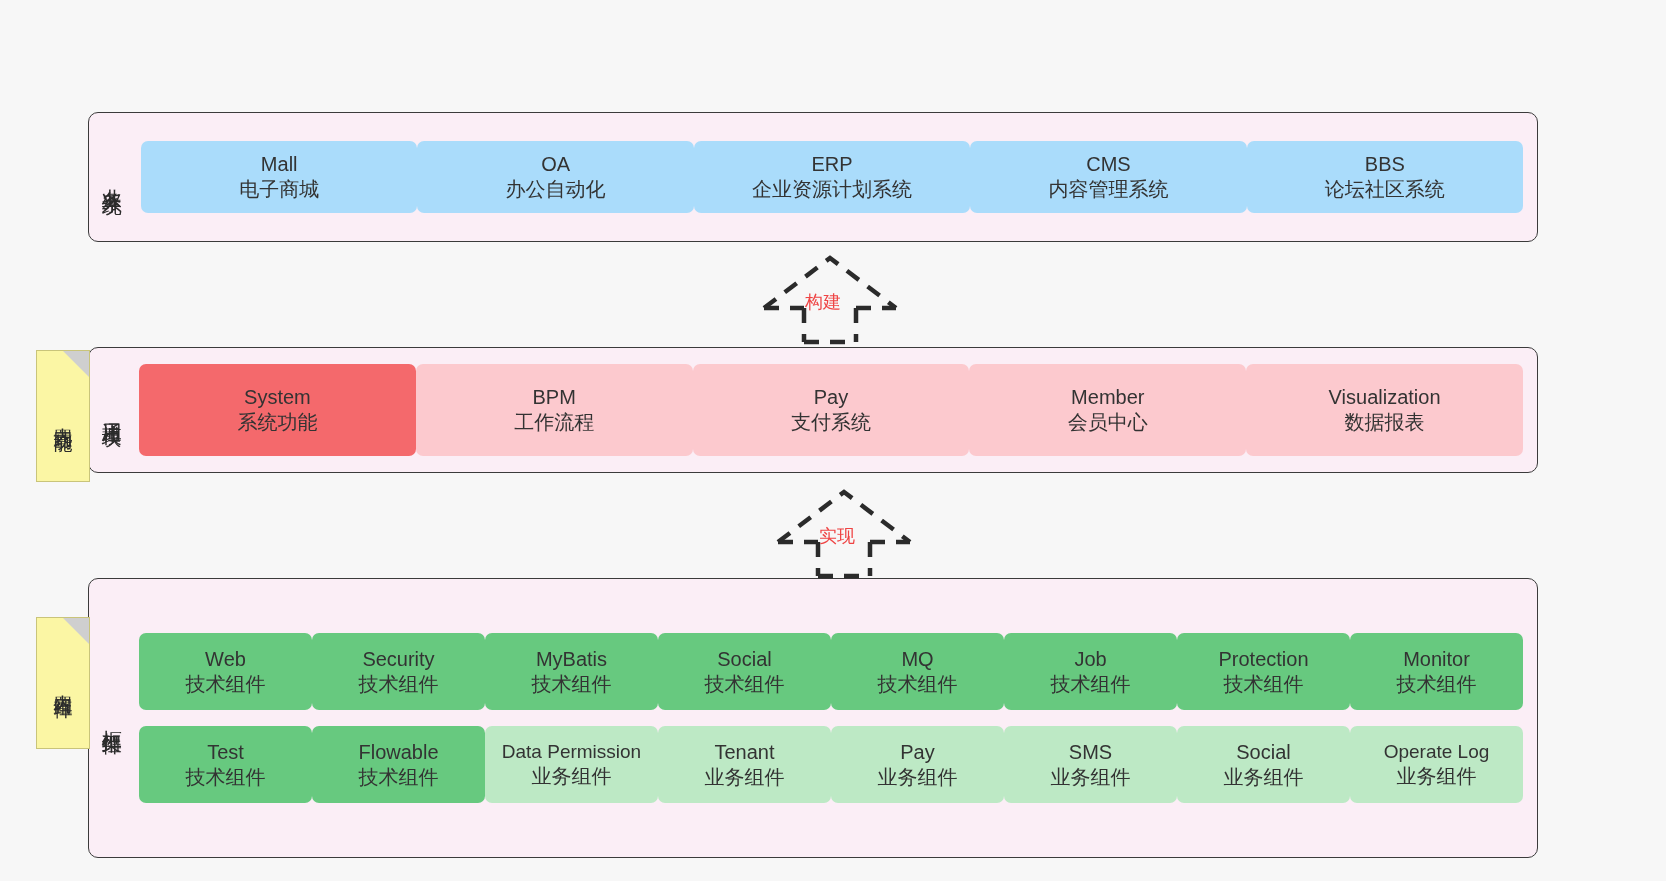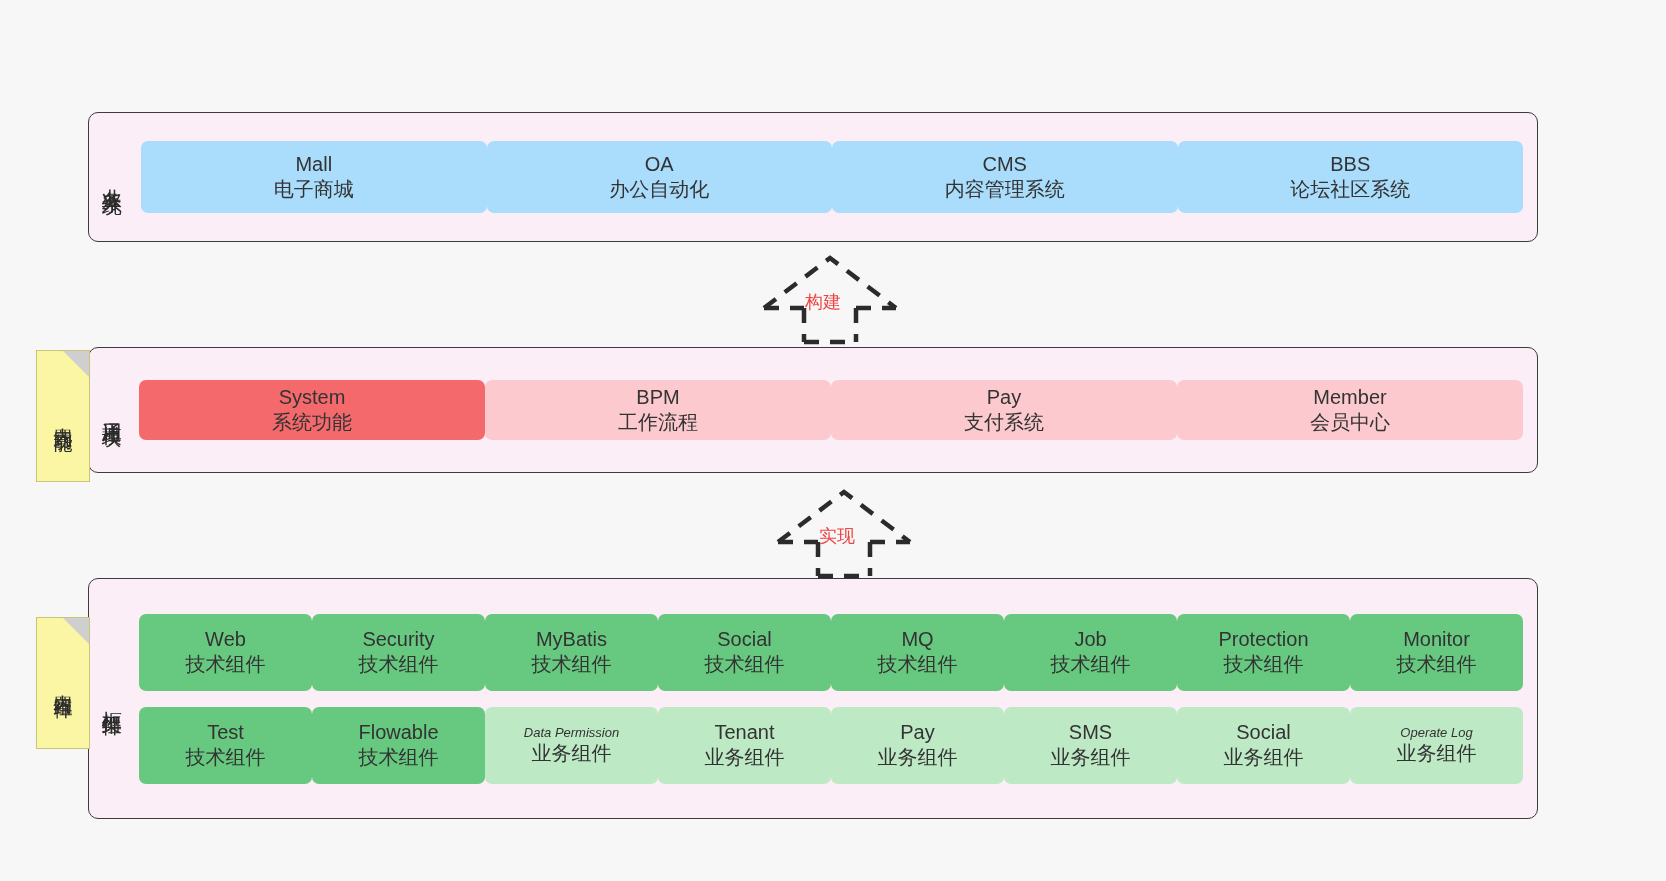--- a/index.html
+++ b/index.html
@@ -65,37 +65,37 @@
     align-items: center;
     justify-content: center;
     text-align: center;
     color: #333;
     line-height: 1.24;
     box-sizing: border-box;
     padding: 4px 6px;
   }
   .cell .t1 { font-size: 20px; }
   .cell .t2 { font-size: 20px; }
-  .cell.wrap .t1 { font-size: 13px; font-style: italic; }
+  .cell.wrap .t1 { font-size: 19px; }
 
   
   .fill-biz     { background: #aadcfb; }
   .fill-core    { background: #f4696c; }
   .fill-soft    { background: #fcc9ce; }
   .fill-tech    { background: #67c97f; }
   .fill-bizcomp { background: #bde9c5; }
 
   
   #layer-business  { left: 88px;  top: 112px; width: 1450px; height: 130px; }
   #layer-common    { left: 88px;  top: 347px; width: 1450px; height: 126px; }
-  #layer-framework { left: 88px;  top: 578px; width: 1450px; height: 241px; }
+  #layer-framework { left: 88px;  top: 578px; width: 1450px; height: 280px; }
 
   #layer-business  .layer-body { padding-left: 6px; }
   #layer-business  .cell { height: 72px; }
-  #layer-common    .cell { height: 60px; }
+  #layer-common    .cell { height: 92px; }
   #layer-framework .cell { height: 77px; }
 
   
   .note {
     position: absolute;
     background: #fbf6a4;
     border: 1.3px solid #c9c47a;
     box-sizing: border-box;
     display: flex;
     align-items: center;
@@ -145,20 +145,24 @@
       <div class="row">
           <div class="cell fill-biz">
             <div class="t1">Mall</div>
             <div class="t2">电子商城</div>
           </div>
           <div class="cell fill-biz">
             <div class="t1">OA</div>
             <div class="t2">办公自动化</div>
           </div>
           <div class="cell fill-biz">
+            <div class="t1">ERP</div>
+            <div class="t2">企业资源计划系统</div>
+          </div>
+          <div class="cell fill-biz">
             <div class="t1">CMS</div>
             <div class="t2">内容管理系统</div>
           </div>
           <div class="cell fill-biz">
             <div class="t1">BBS</div>
             <div class="t2">论坛社区系统</div>
           </div>
         </div>
     </div>
   </div>
@@ -176,20 +180,24 @@
             <div class="t2">工作流程</div>
           </div>
           <div class="cell fill-soft">
             <div class="t1">Pay</div>
             <div class="t2">支付系统</div>
           </div>
           <div class="cell fill-soft">
             <div class="t1">Member</div>
             <div class="t2">会员中心</div>
           </div>
+          <div class="cell fill-soft">
+            <div class="t1">Visualization</div>
+            <div class="t2">数据报表</div>
+          </div>
         </div>
     </div>
   </div>
 
   <div class="layer" id="layer-framework">
     <div class="layer-title">框架组件</div>
     <div class="layer-body">
       <div class="row">
           <div class="cell fill-tech">
             <div class="t1">Web</div>

